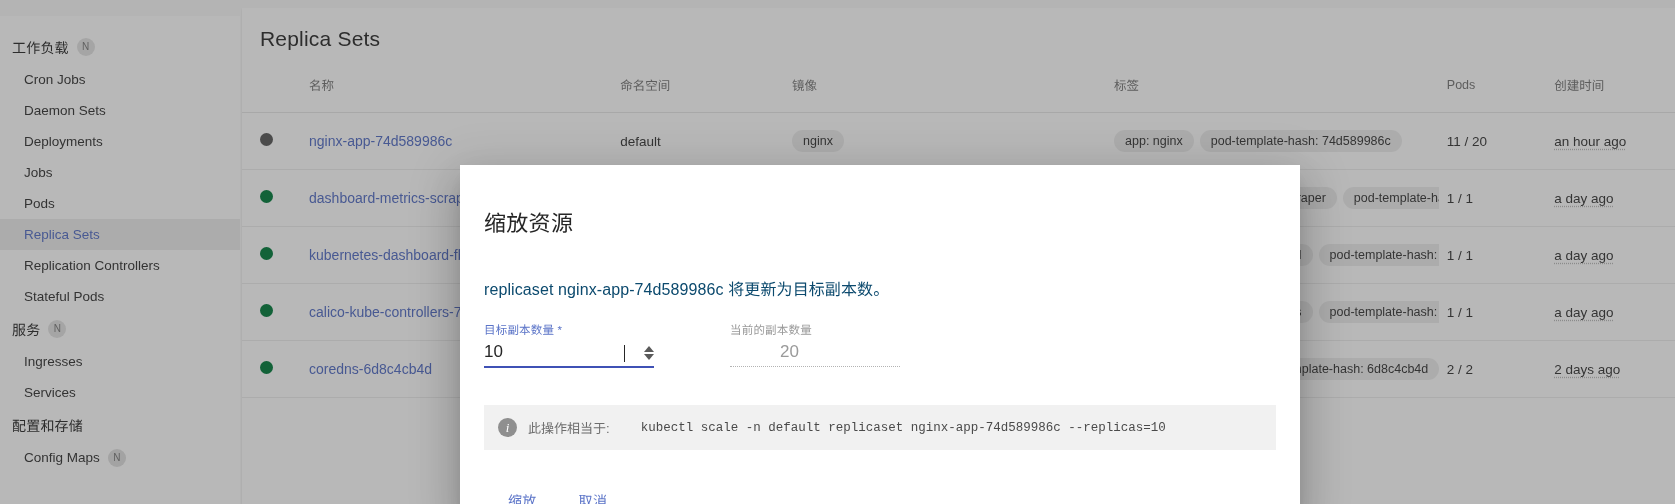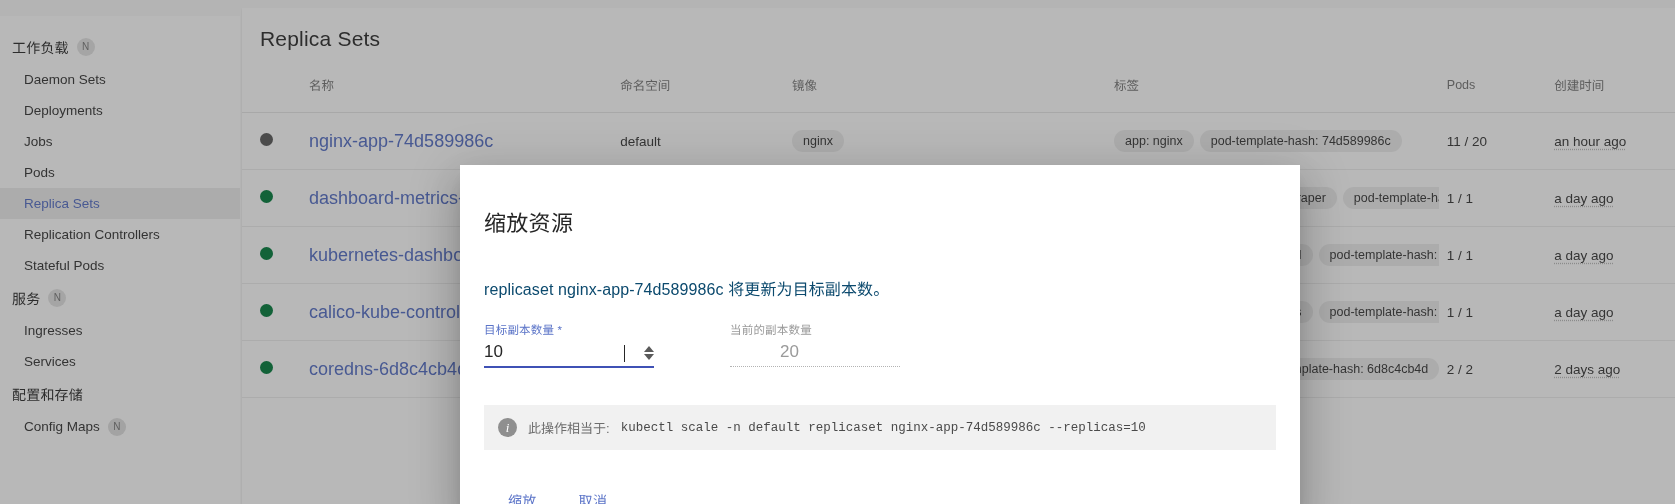--- a/index.html
+++ b/index.html
@@ -124,21 +124,21 @@
     display: inline-block;
     width: 13px; height: 13px;
     border-radius: 50%;
   }
   .dot.green { background: #0b8043; }
   .dot.grey  { background: #5f5f5f; }
 
   a.res-link {
     color: #5b74c8;
     text-decoration: none;
-    font-size: 18px;
+    font-size: 14px;
     cursor: pointer;
   }
   .chip {
     display: inline-block;
     background: #eeeeee;
     border-radius: 12px;
     padding: 4px 11px;
     font-size: 12.5px;
     color: #3d3d3d;
     margin-right: 6px;
@@ -279,20 +279,21 @@
   }
   .info-prefix {
     font-size: 13px;
     color: #6e6e6e;
   }
   .info-cmd {
     font-family: "Liberation Mono", "DejaVu Sans Mono", monospace;
     font-size: 12.5px;
     color: #4a4a4a;
     white-space: nowrap;
+    margin-left: 20px;
   }
 
   .dlg-actions {
     display: flex;
     gap: 26px;
     padding: 32px 0 0 16px;
   }
   .text-button {
     background: none;
     border: none;
@@ -306,20 +307,23 @@
 </style>
 </head>
 <body>
 
 <div id="app">
 
   <nav id="sidebar">
       <div class="nav-section">
         <span>工作负载</span>
         <span class="nav-badge">N</span>
+      </div>
+      <div class="nav-item">
+        <span>Cron Jobs</span>
       </div>
       <div class="nav-item">
         <span>Daemon Sets</span>
       </div>
       <div class="nav-item">
         <span>Deployments</span>
       </div>
       <div class="nav-item">
         <span>Jobs</span>
       </div>

